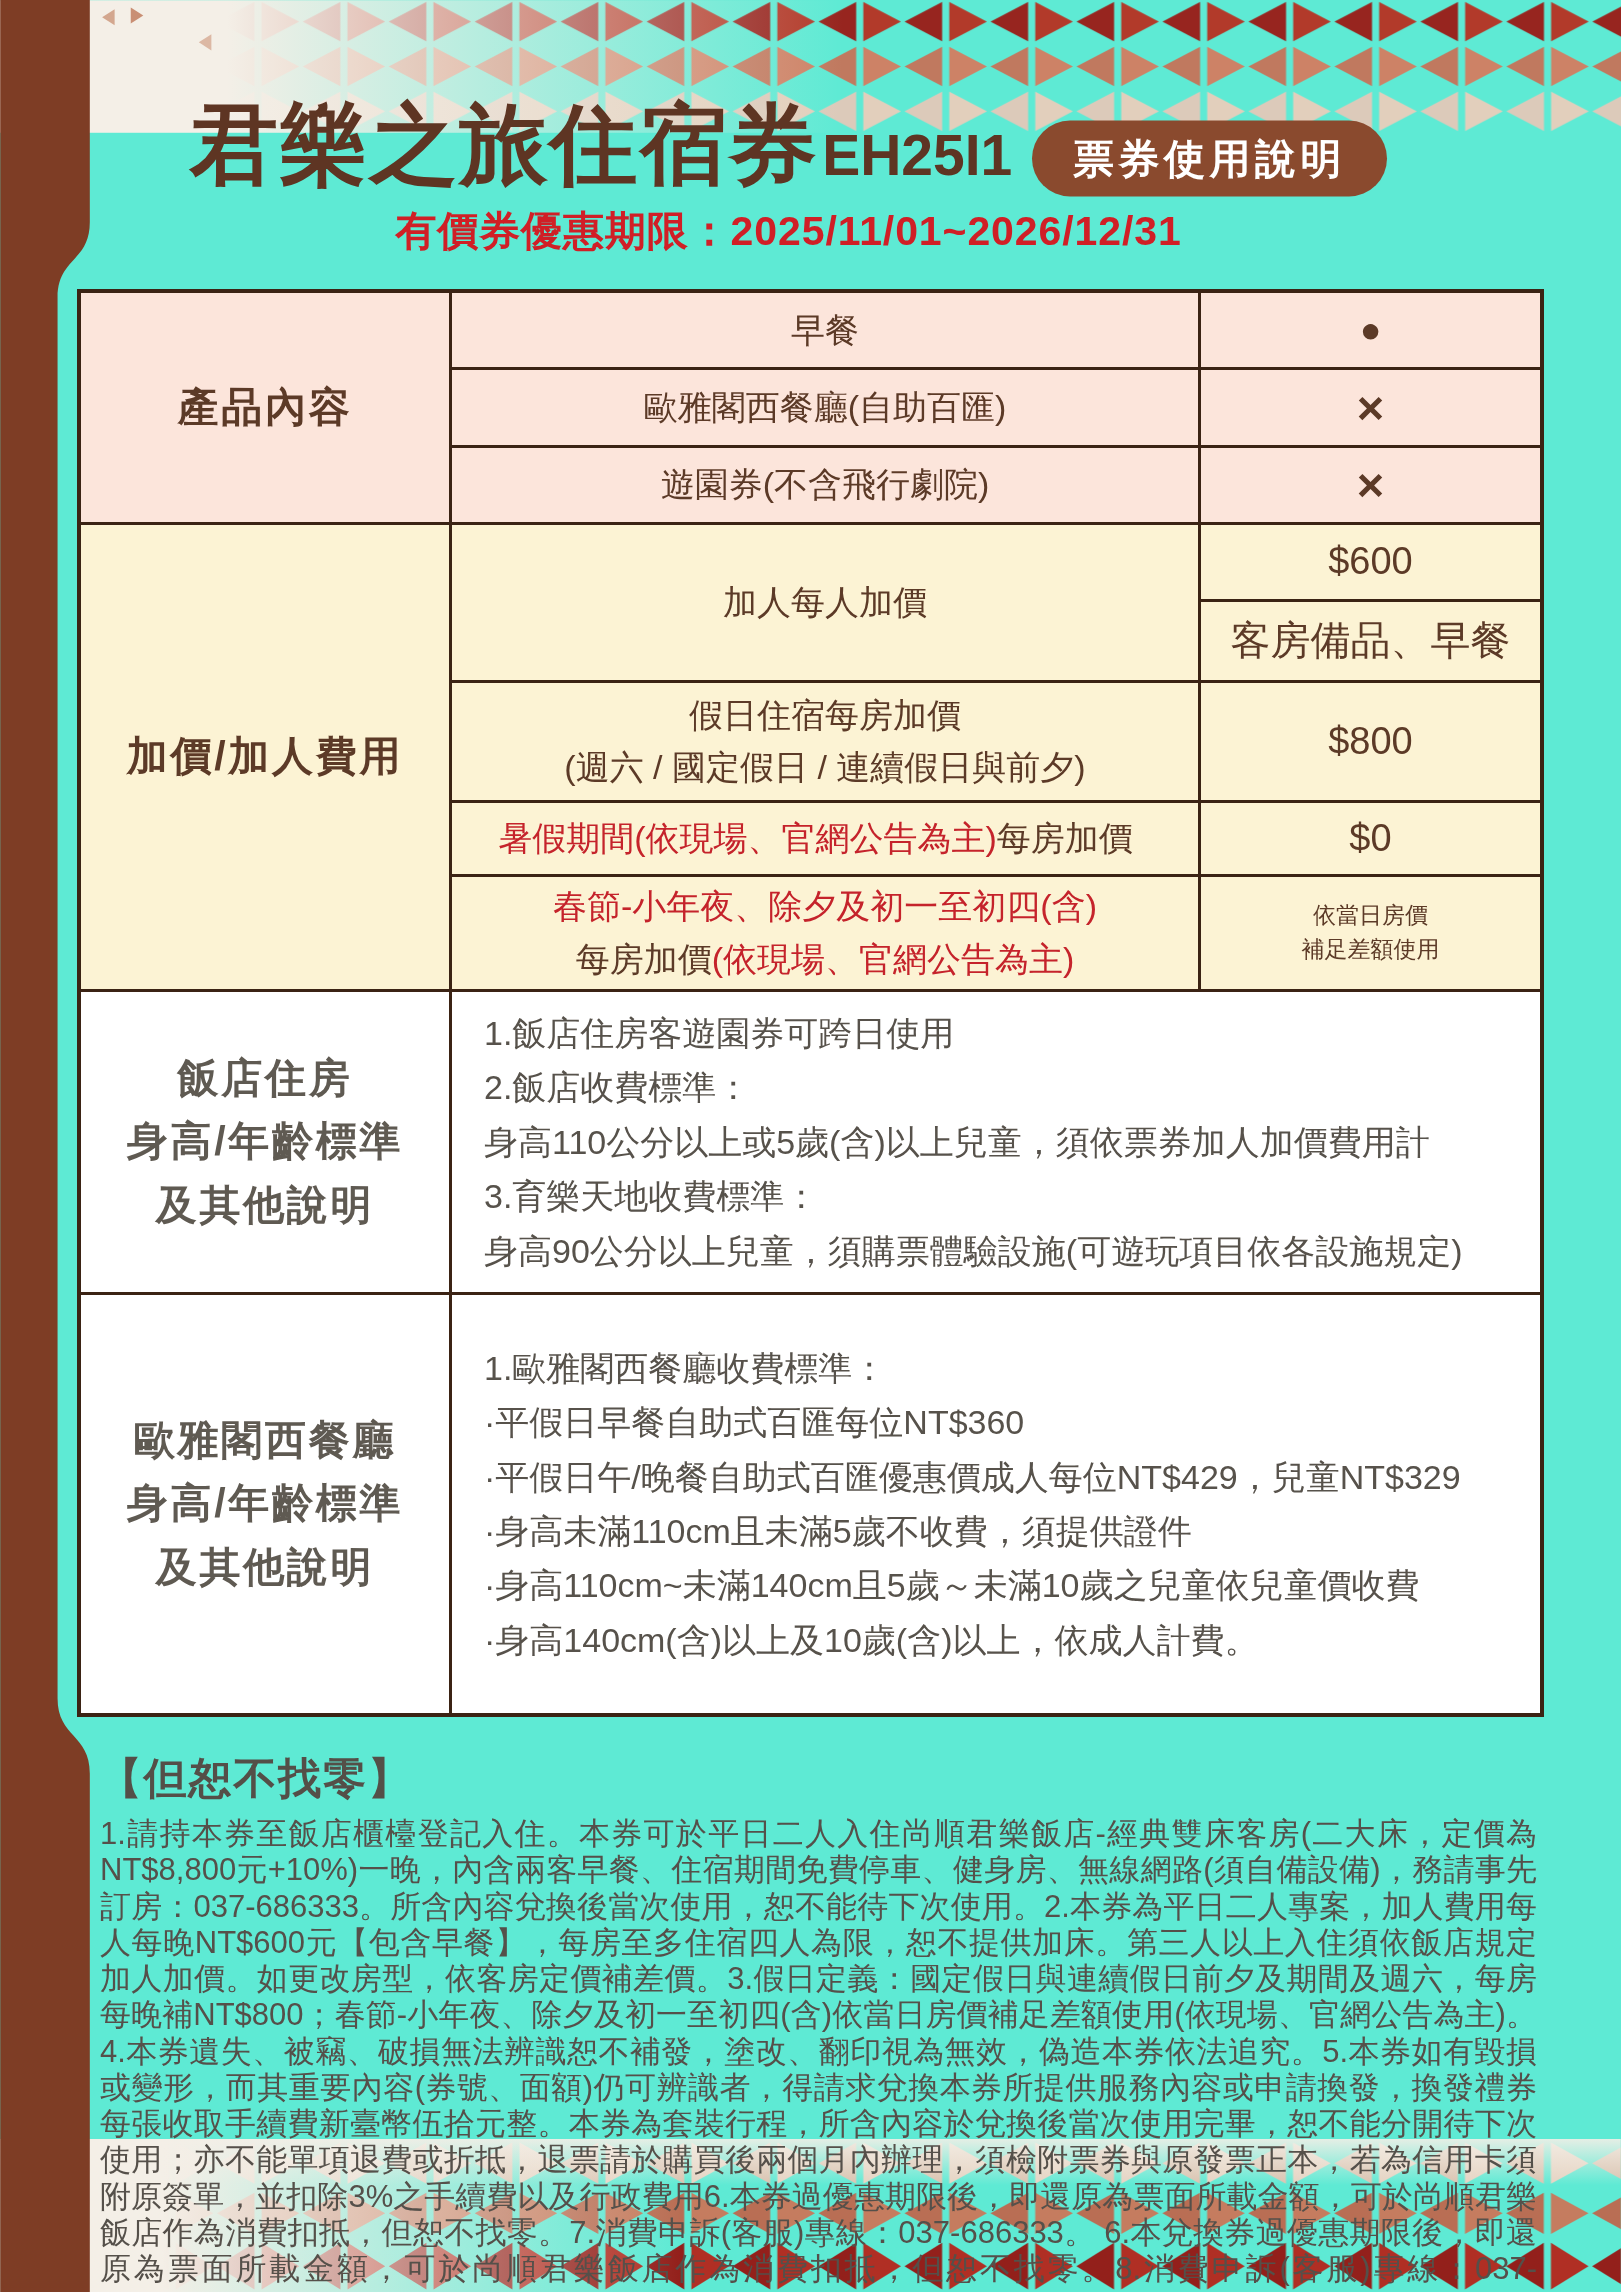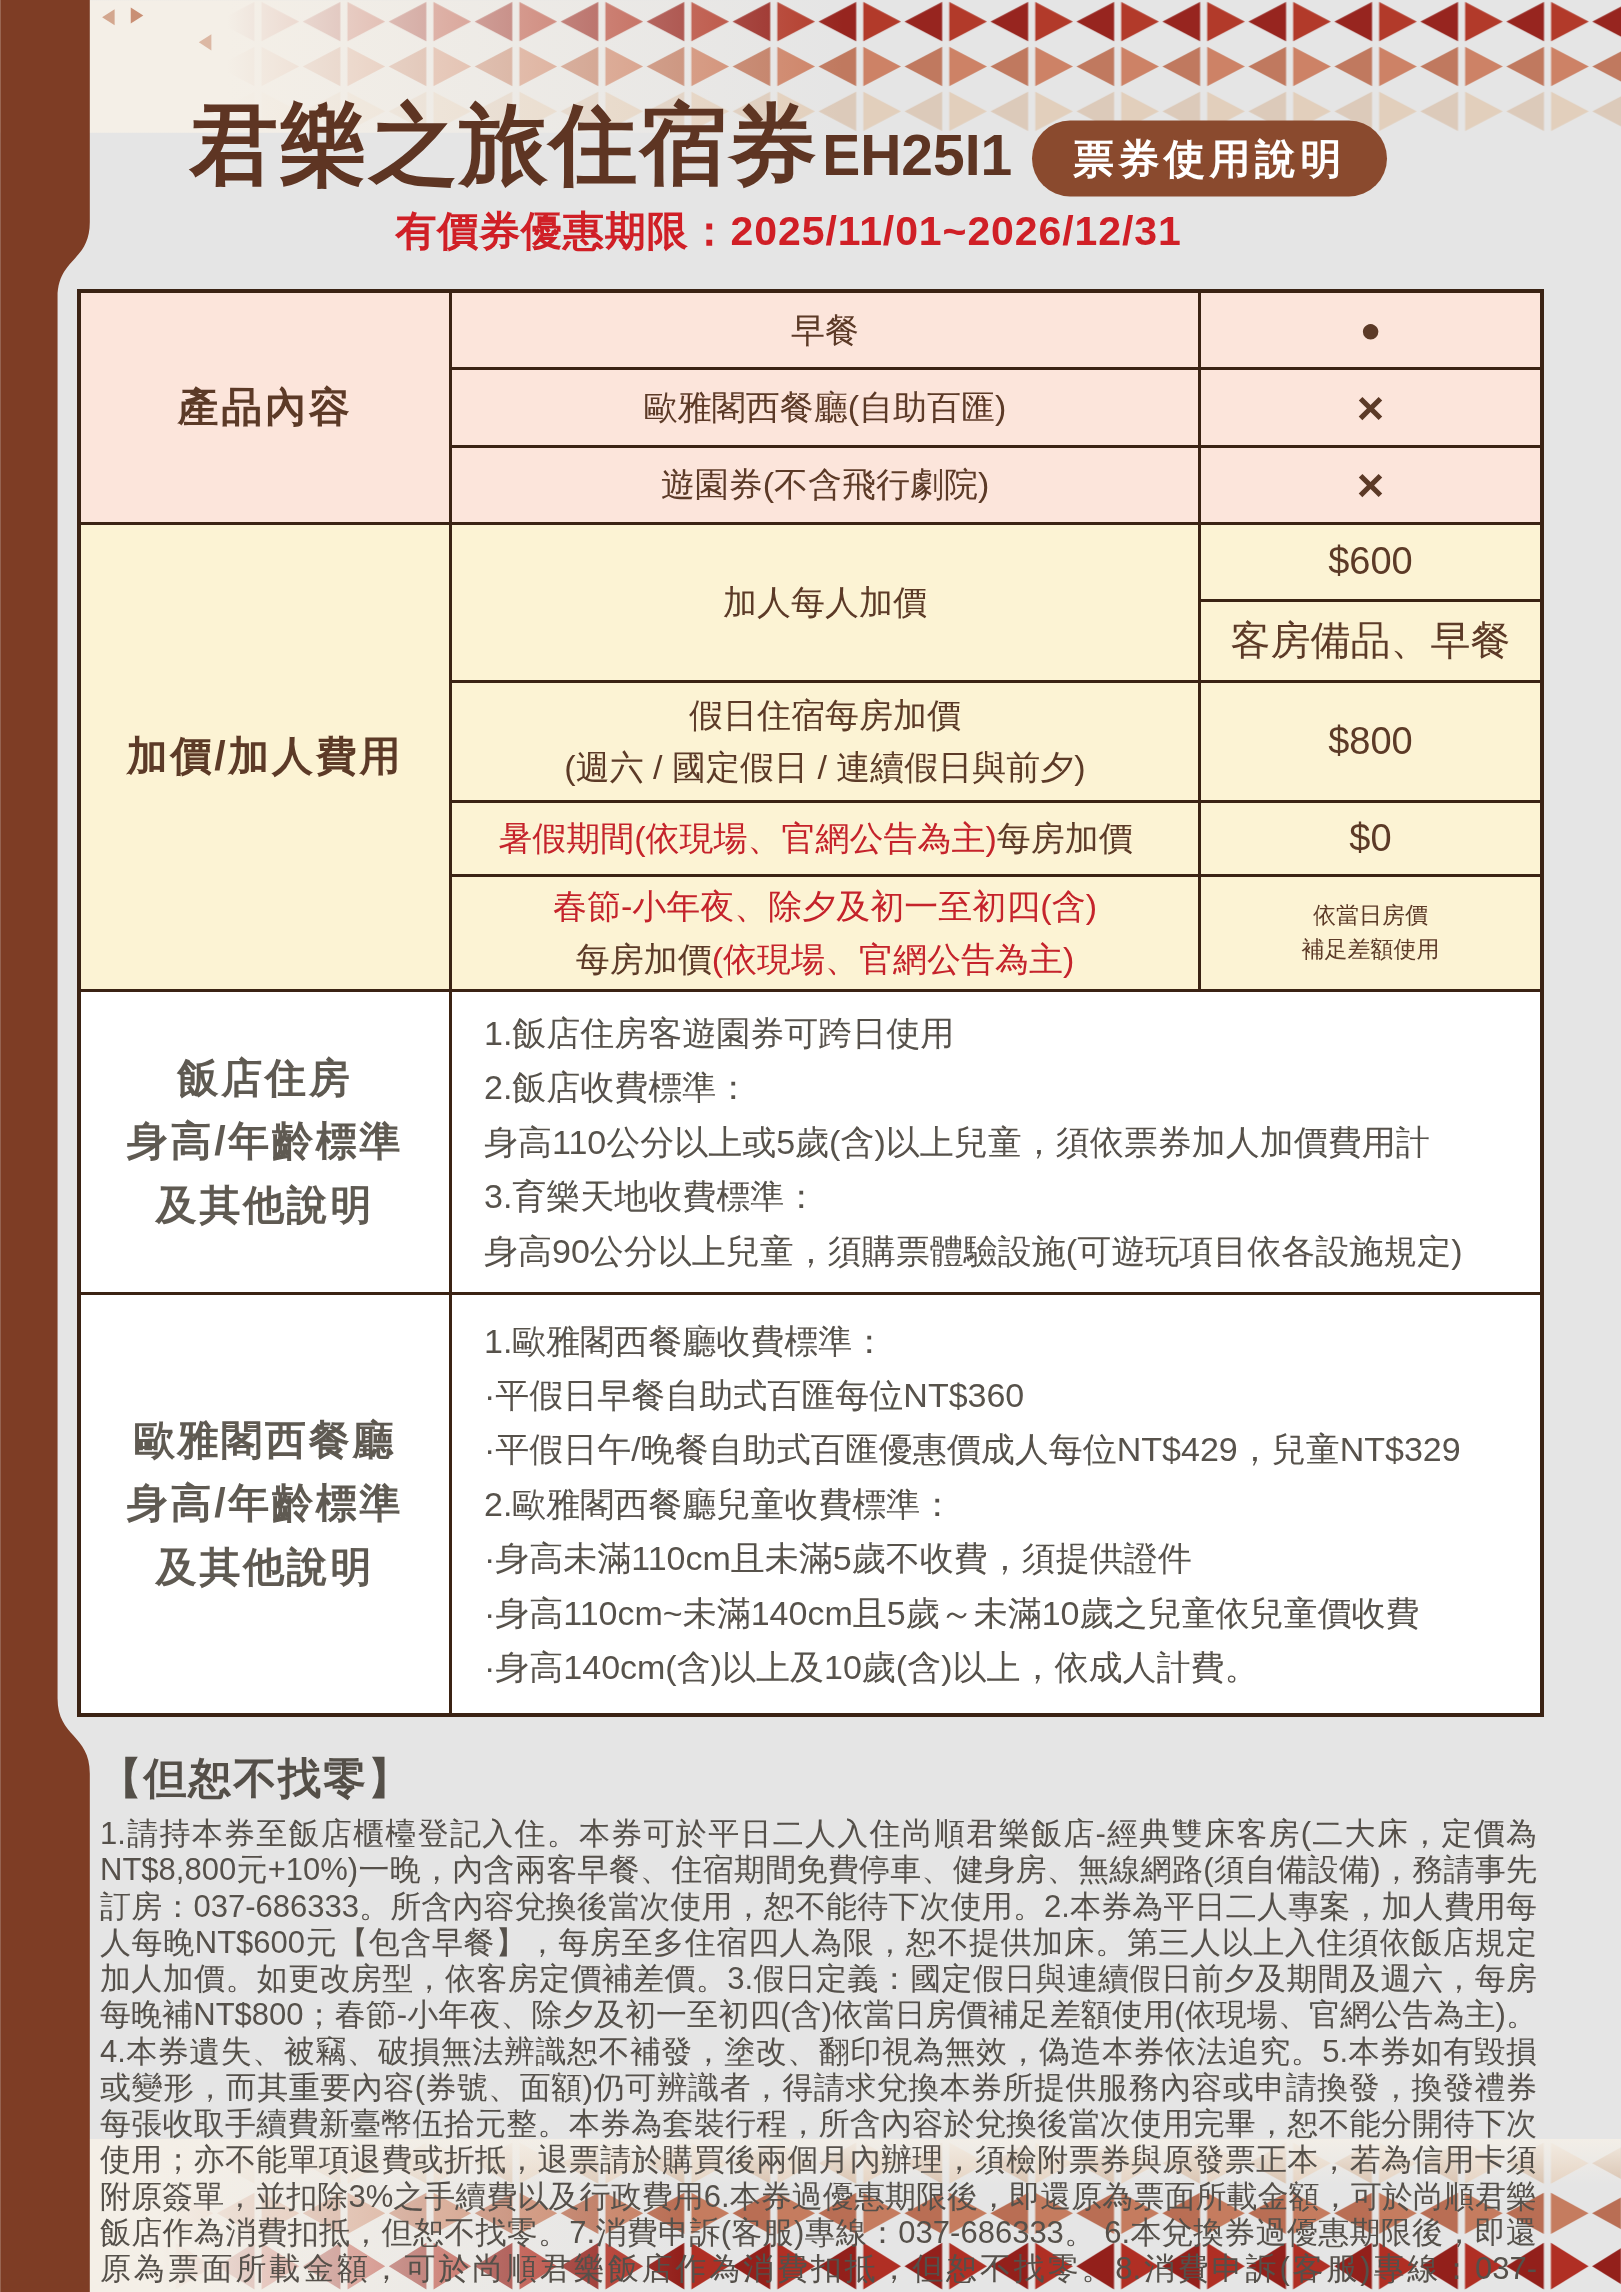--- a/index.html
+++ b/index.html
@@ -1,17 +1,17 @@
 <!DOCTYPE html>
 <html style="font-size:14.3px"><head>
 <meta charset="utf-8">
 <style>
   html,body{margin:0;padding:0;}
   body{font-family:"Liberation Sans",sans-serif;}
-  .page{position:relative;width:1621px;height:2293px;background:#e5e5e5;overflow:hidden;}
+  .page{position:relative;width:1621px;height:2293px;background:#5eead4;overflow:hidden;}
 
   .left-bar{position:absolute;left:0;top:0;}
   .pat-top{position:absolute;left:0;top:0;}
   .pat-bottom{position:absolute;left:0;bottom:0;}
 
   
   .header{position:absolute;left:90px;top:86px;width:1397px;text-align:center;white-space:nowrap;}
   .title-main{font-size:88px;font-weight:900;color:#5e3523;letter-spacing:1.8px;}
   .title-code{font-size:57px;font-weight:900;color:#5e3523;margin-left:3.6px;}
   .badge{display:inline-block;vertical-align:middle;transform:translateY(-12.5px);margin-left:19.7px;
@@ -198,21 +198,20 @@
     <div class="sec s4">
       <div class="sec-label gray">
         <span>歐雅閣西餐廳</span>
         <span>身高/年齡標準</span>
         <span>及其他說明</span>
       </div>
       <div class="sec-body content graytxt">
         <div class="cline">1.歐雅閣西餐廳收費標準：</div>
         <div class="cline">·平假日早餐自助式百匯每位NT$360</div>
         <div class="cline">·平假日午/晚餐自助式百匯優惠價成人每位NT$429，兒童NT$329</div>
-        <div class="cline">2.歐雅閣西餐廳兒童收費標準：</div>
         <div class="cline">·身高未滿110cm且未滿5歲不收費，須提供證件</div>
         <div class="cline">·身高110cm~未滿140cm且5歲～未滿10歲之兒童依兒童價收費</div>
         <div class="cline">·身高140cm(含)以上及10歲(含)以上，依成人計費。</div>
       </div>
     </div>
 
   </div>
 
   <div class="usage-heading">【但恕不找零】</div>
   <div class="usage-body">1.請持本券至飯店櫃檯登記入住。本券可於平日二人入住尚順君樂飯店-經典雙床客房(二大床，定價為NT$8,800元+10%)一晚，內含兩客早餐、住宿期間免費停車、健身房、無線網路(須自備設備)，務請事先訂房：037-686333。所含內容兌換後當次使用，恕不能待下次使用。2.本券為平日二人專案，加人費用每人每晚NT$600元【包含早餐】，每房至多住宿四人為限，恕不提供加床。第三人以上入住須依飯店規定加人加價。如更改房型，依客房定價補差價。3.假日定義：國定假日與連續假日前夕及期間及週六，每房每晚補NT$800；春節-小年夜、除夕及初一至初四(含)依當日房價補足差額使用(依現場、官網公告為主)。4.本券遺失、被竊、破損無法辨識恕不補發，塗改、翻印視為無效，偽造本券依法追究。5.本券如有毀損或變形，而其重要內容(券號、面額)仍可辨識者，得請求兌換本券所提供服務內容或申請換發，換發禮券每張收取手續費新臺幣伍拾元整。本券為套裝行程，所含內容於兌換後當次使用完畢，恕不能分開待下次使用；亦不能單項退費或折抵，退票請於購買後兩個月內辦理，須檢附票券與原發票正本，若為信用卡須附原簽單，並扣除3%之手續費以及行政費用6.本券過優惠期限後，即還原為票面所載金額，可於尚順君樂飯店作為消費扣抵，但恕不找零。7.消費申訴(客服)專線：037-686333。 6.本兌換券過優惠期限後，即還原為票面所載金額，可於尚順君樂飯店作為消費扣抵，但恕不找零。8.消費申訴(客服)專線：037-686333。</div>

